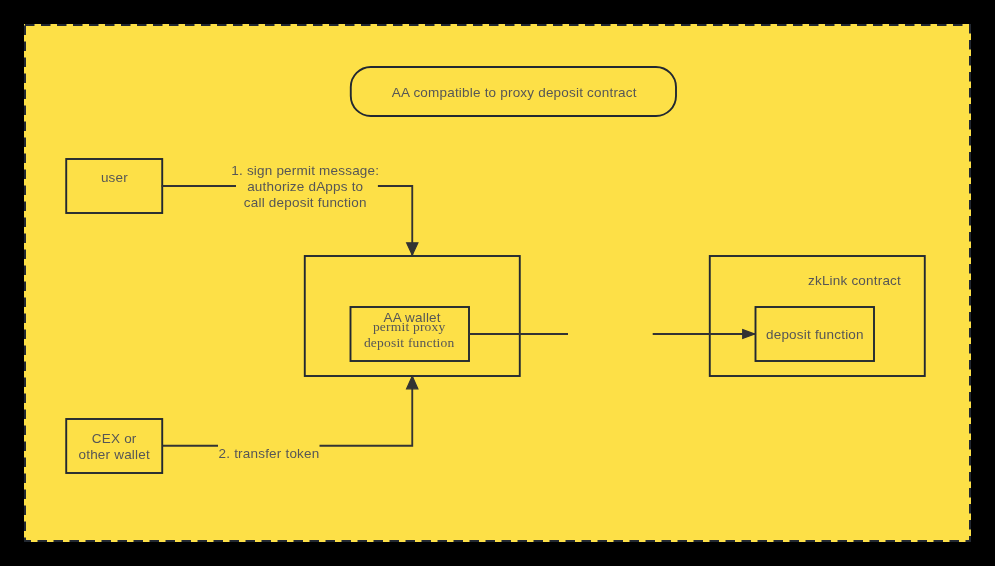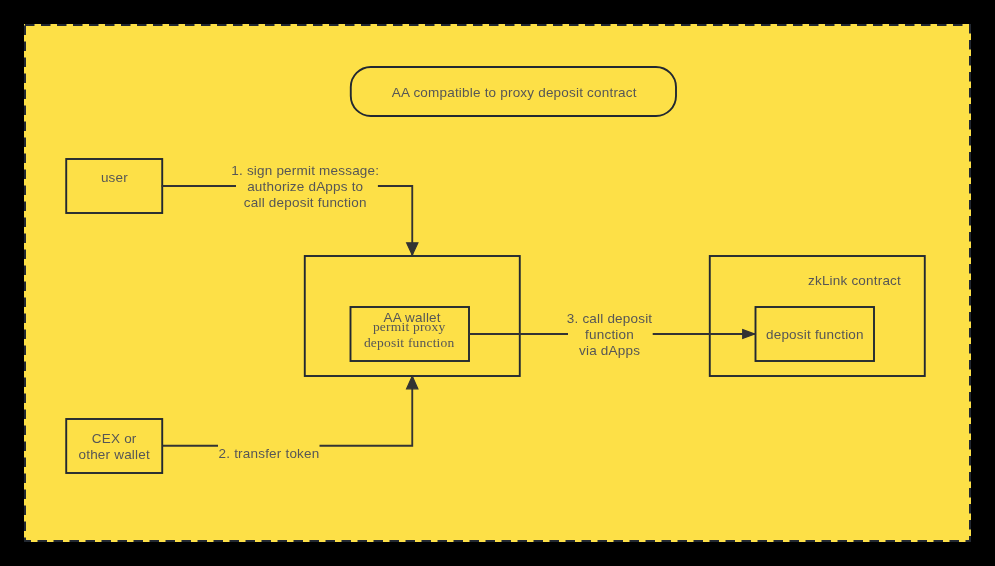--- a/index.html
+++ b/index.html
@@ -103,17 +103,14 @@
 other wallet</div>
     <div class="tx" style="left:388.1px; top:257.32px;margin-top:37px;">AA wallet</div>
     <div class="tx" style="left:385.2px; top:311.32px;font-family:Liberation Serif, serif;">permit proxy
 deposit function</div>
     <div class="tx" style="left:793.5px; top:257.32px;margin-left:37px;">zkLink contract</div>
     <div class="tx" style="left:790.9px; top:311.32px;">deposit function</div>
     <div class="tx" style="left:281.25px; top:163.32px;">1. sign permit message:
 authorize dApps to
 call deposit function</div>
     <div class="tx" style="left:245.0px; top:430px;">2. transfer token</div>
-    <div class="tx" style="left:585.55px; top:311.32px;">3. call deposit
-function
-via dApps</div>
   </div>
 </div>
 
 </body></html>

